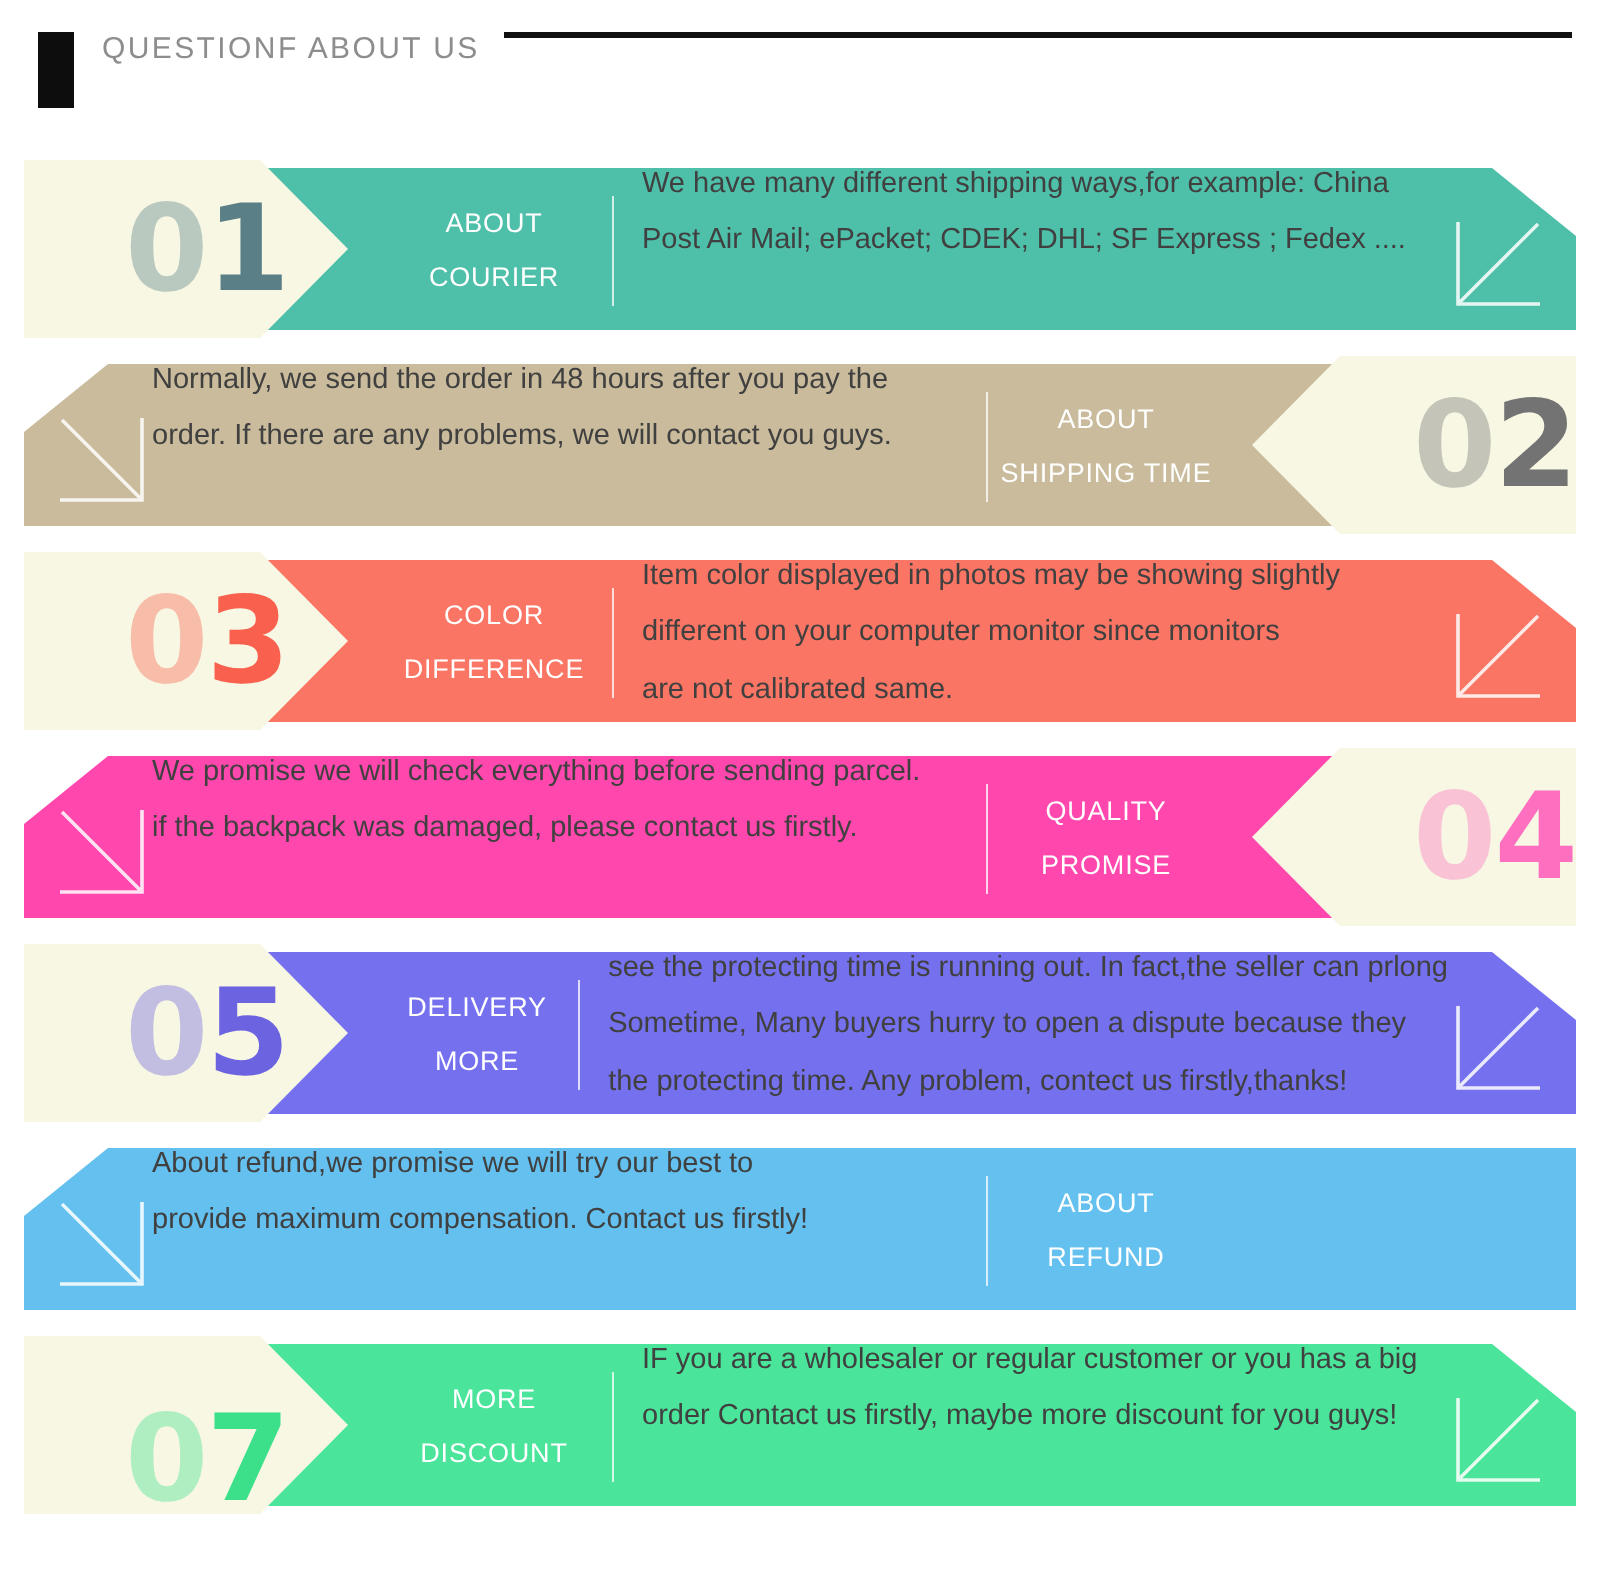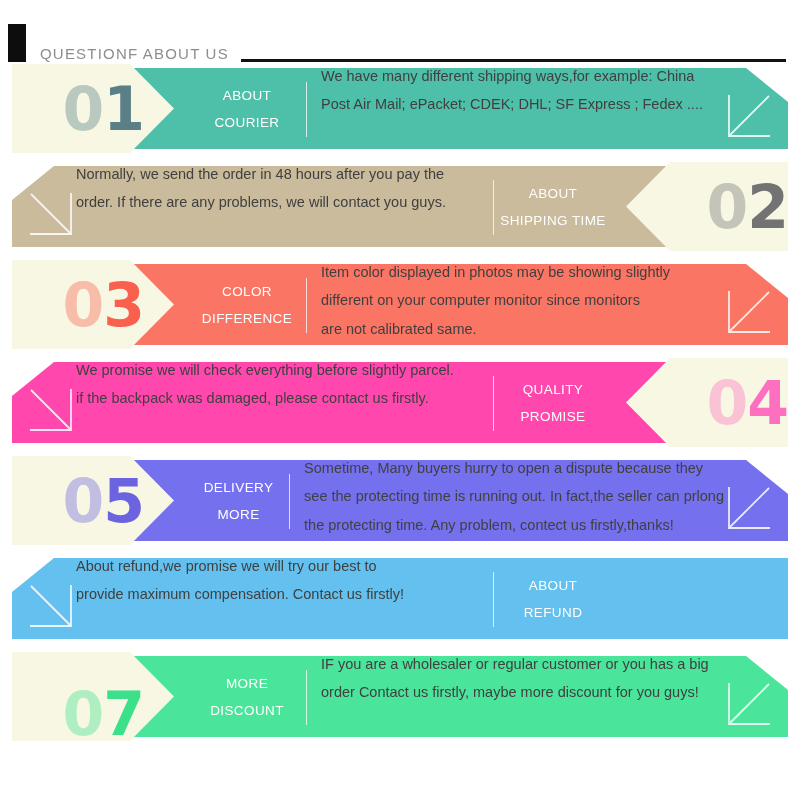--- a/index.html
+++ b/index.html
@@ -8,22 +8,23 @@
     background:#ffffff;
     font-family:"Liberation Sans", sans-serif;
     overflow:hidden;
   }
 
   
   .header {
     position:relative;
     height:62px;
     display:flex;
-    align-items:flex-end;
-    padding-left:8px;
+    align-items:flex-start;
+    padding-left:19px;
+    margin-top:16px;
   }
   .header-block {
     width:18px;
     height:38px;
     background:#0d0d0d;
     flex:0 0 auto;
   }
   .header-title {
     margin-left:14px;
     font-size:15px;
@@ -240,43 +241,43 @@
       <div class="banner" style="background:#ff47ae;"></div>
       <div class="badge">
         <span class="badge-num" style="color:#ff6fc0;"><span class="d1">0</span><span class="d2">4</span></span>
       </div>
       <div class="label">
         <span>QUALITY</span>
         <span>PROMISE</span>
       </div>
       <div class="divider"></div>
       <div class="body">
-        <div class="ln">We promise we will check everything before slightly parcel.</div>
+        <div class="ln">We promise we will check everything before sending parcel.</div>
         <div class="ln">if the backpack was damaged, please contact us firstly.</div>
       </div>
       <div class="corner-icon">
         <svg viewBox="0 0 46 46" aria-hidden="true">
           <path d="M3 2 L3 43 L44 43" fill="none" stroke="rgba(255,255,255,0.85)" stroke-width="1.8"></path>
           <path d="M4 42 L43 3" fill="none" stroke="rgba(255,255,255,0.85)" stroke-width="1.8"></path>
         </svg>
       </div>
     </div>
     <div class="row ltr">
       <div class="banner" style="background:#7470ee;"></div>
       <div class="badge">
         <span class="badge-num" style="color:#6b63e0;"><span class="d1">0</span><span class="d2">5</span></span>
       </div>
       <div class="label">
         <span>DELIVERY</span>
         <span>MORE</span>
       </div>
       <div class="divider"></div>
       <div class="body">
+        <div class="ln">see the protecting time is running out. In fact,the seller can prlong</div>
         <div class="ln">Sometime, Many buyers hurry to open a dispute because they</div>
-        <div class="ln">see the protecting time is running out. In fact,the seller can prlong</div>
         <div class="ln">the protecting time. Any problem, contect us firstly,thanks!</div>
       </div>
       <div class="corner-icon">
         <svg viewBox="0 0 46 46" aria-hidden="true">
           <path d="M3 2 L3 43 L44 43" fill="none" stroke="rgba(255,255,255,0.85)" stroke-width="1.8"></path>
           <path d="M4 42 L43 3" fill="none" stroke="rgba(255,255,255,0.85)" stroke-width="1.8"></path>
         </svg>
       </div>
     </div>
     <div class="row rtl">

